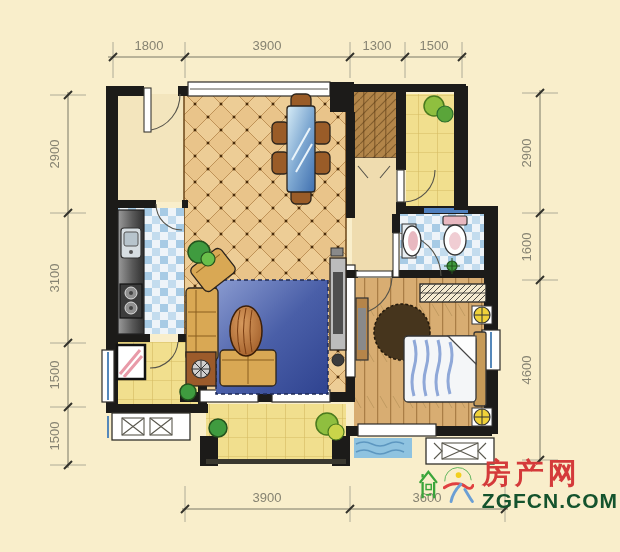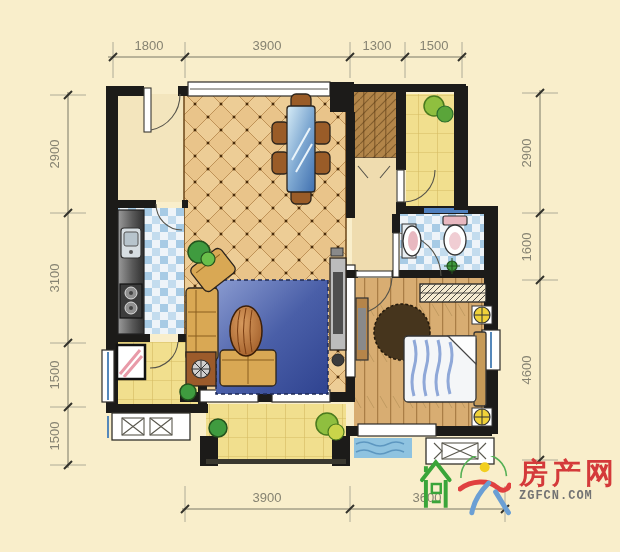--- a/index.html
+++ b/index.html
@@ -17,22 +17,22 @@
   .leaf{fill:#ffffff;stroke:#3a3832;stroke-width:1.1;}
   .furn{stroke:#2c241c;stroke-width:1.3;}
   .acline{stroke:#5a584e;stroke-width:1.1;fill:none;}
   
   .logo{position:absolute;left:418px;top:456px;width:200px;height:94px;
         z-index:5;}
   .logo-row{display:flex;align-items:flex-start;height:60px;}
   .logo-text{margin-left:8px;margin-top:2px;}
   .logo-name{font-size:29px;font-weight:bold;color:#d43a3a;letter-spacing:4px;
              line-height:30px;white-space:nowrap;}
-  .logo-url{font-size:12px;font-weight:bold;color:#737373;letter-spacing:1px;
-            font-family:Liberation Mono, monospace;margin-top:1px;}
+  .logo-url{font-size:21px;font-weight:bold;color:#14532d;letter-spacing:1px;
+            font-family:Liberation Sans, sans-serif;margin-top:1px;}
   .logo-tagline{margin-top:3px;border-top:1px solid #8a8676;padding-top:4px;
                 font-size:10.5px;letter-spacing:8px;color:#45453a;
                 white-space:nowrap;}
 </style>
 </head>
 <body>
 
 <svg id="stage" viewBox="0 0 620 552">
   <defs>
     <pattern id="pDiamond" width="26" height="26" patternUnits="userSpaceOnUse">

